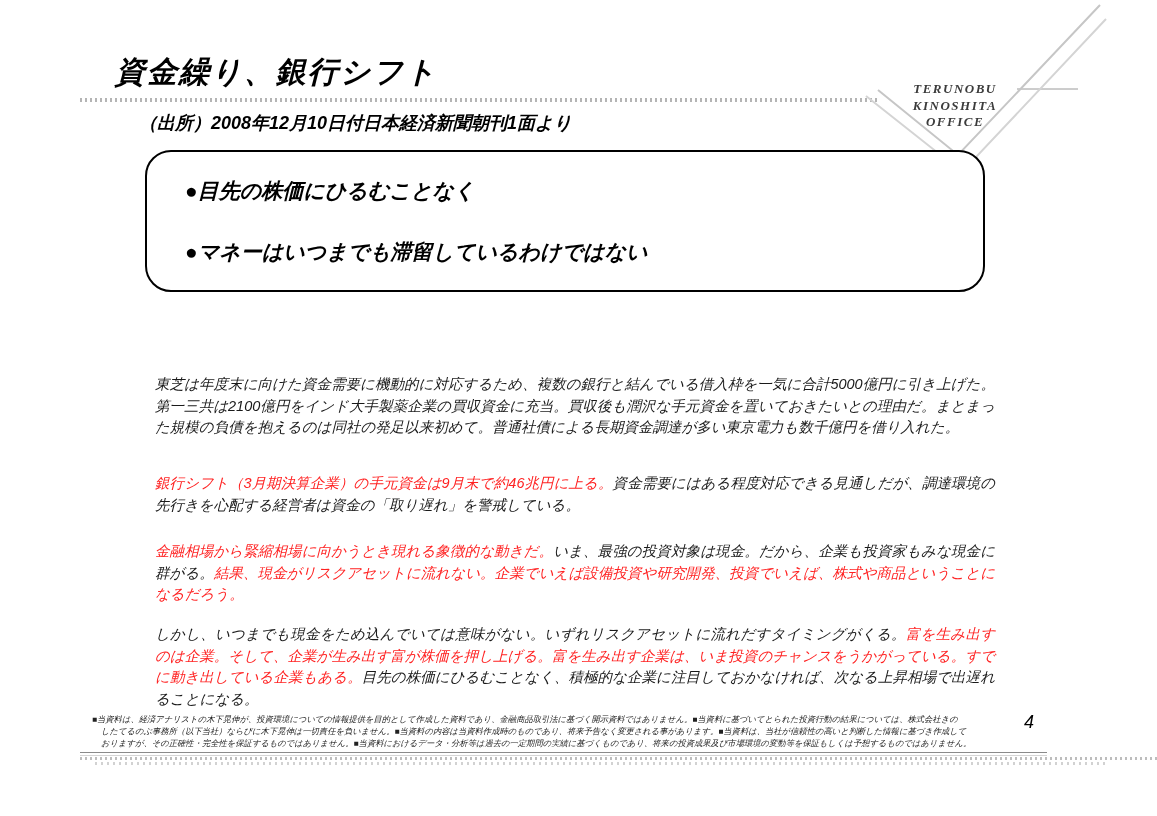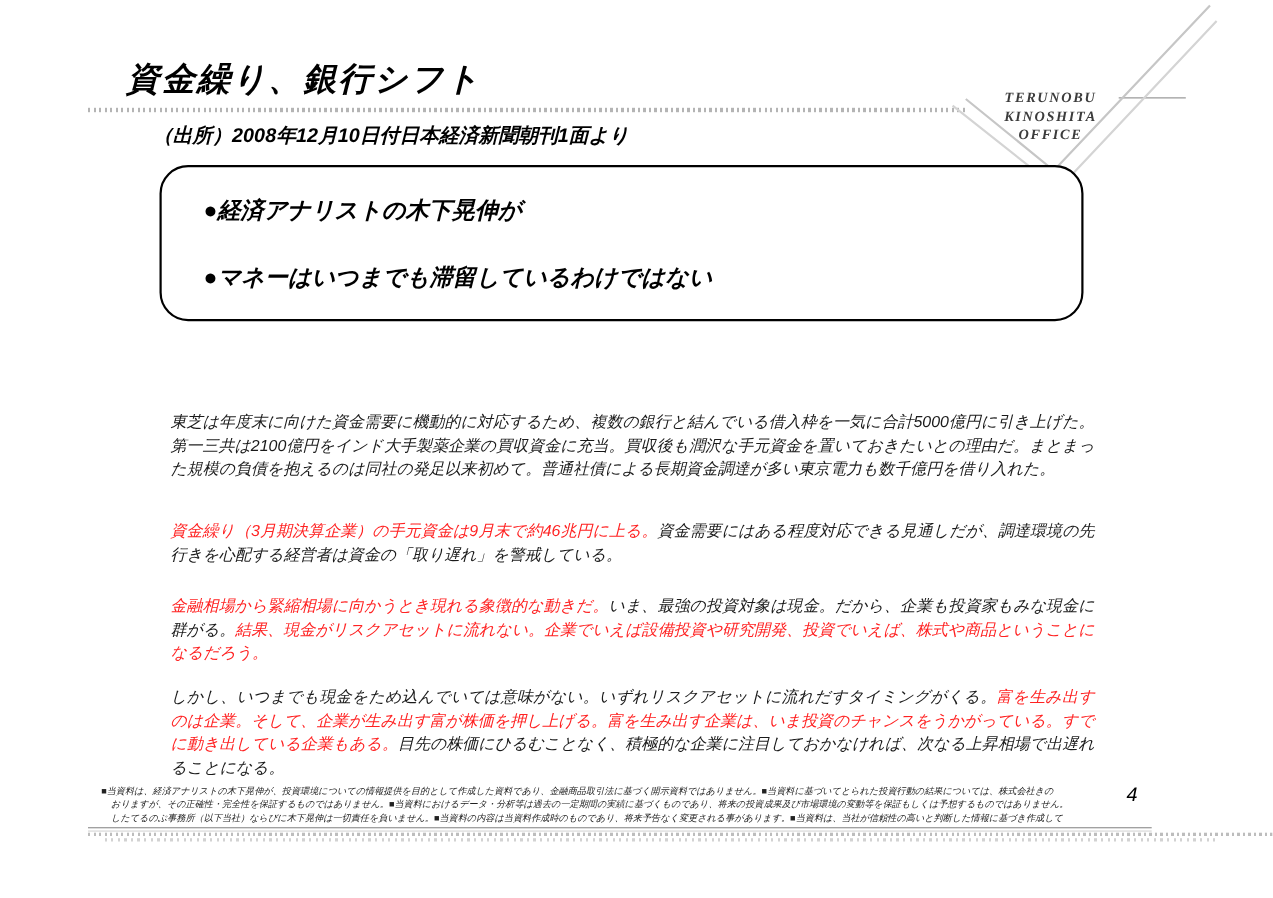--- a/index.html
+++ b/index.html
@@ -87,37 +87,37 @@
   <svg class="logo" viewBox="0 0 307 190">
     <line x1="167" y1="89" x2="228" y2="89" stroke="#9a9a9a" stroke-width="1"></line>
     <polyline points="28,90 108,155 250,5" fill="none" stroke="#c6c6c6" stroke-width="2"></polyline>
     <polyline points="16,96 112,172 256,19" fill="none" stroke="#d4d4d4" stroke-width="2"></polyline>
     <text x="105" y="93" text-anchor="middle">TERUNOBU</text>
     <text x="105" y="110" text-anchor="middle">KINOSHITA</text>
     <text x="105" y="126" text-anchor="middle">OFFICE</text>
   </svg>
 
   <div class="hbox">
-    <div class="hbox-item">●経済アナリストの木下晃伸が</div>
+    <div class="hbox-item">●目先の株価にひるむことなく</div>
     <div class="hbox-item">●マネーはいつまでも滞留しているわけではない</div>
   </div>
 
 
   <div class="para p2"><span class="seg-black">東芝は年度末に向けた資金需要に機動的に対応するため、複数の銀行と結んでいる借入枠を一気に合計5000億円に引き上げた。第一三共は2100億円をインド大手製薬企業の買収資金に充当。買収後も潤沢な手元資金を置いておきたいとの理由だ。まとまった規模の負債を抱えるのは同社の発足以来初めて。普通社債による長期資金調達が多い東京電力も数千億円を借り入れた。</span></div>
 
-  <div class="para p3"><span class="seg-red">資金繰り（3月期決算企業）の手元資金は9月末で約46兆円に上る。</span><span class="seg-black">資金需要にはある程度対応できる見通しだが、調達環境の先行きを心配する経営者は資金の「取り遅れ」を警戒している。</span></div>
+  <div class="para p3"><span class="seg-red">銀行シフト（3月期決算企業）の手元資金は9月末で約46兆円に上る。</span><span class="seg-black">資金需要にはある程度対応できる見通しだが、調達環境の先行きを心配する経営者は資金の「取り遅れ」を警戒している。</span></div>
 
   <div class="para p5"><span class="seg-black">しかし、いつまでも現金をため込んでいては意味がない。いずれリスクアセットに流れだすタイミングがくる。</span><span class="seg-red">富を生み出すのは企業。そして、企業が生み出す富が株価を押し上げる。富を生み出す企業は、いま投資のチャンスをうかがっている。すでに動き出している企業もある。</span><span class="seg-black">目先の株価にひるむことなく、積極的な企業に注目しておかなければ、次なる上昇相場で出遅れることになる。</span></div>
 
   <div class="para p4"><span class="seg-red">金融相場から緊縮相場に向かうとき現れる象徴的な動きだ。</span><span class="seg-black">いま、最強の投資対象は現金。だから、企業も投資家もみな現金に群がる。</span><span class="seg-red">結果、現金がリスクアセットに流れない。企業でいえば設備投資や研究開発、投資でいえば、株式や商品ということになるだろう。</span></div>
 
   <div class="footer">
     <div class="fline">■当資料は、経済アナリストの木下晃伸が、投資環境についての情報提供を目的として作成した資料であり、金融商品取引法に基づく開示資料ではありません。■当資料に基づいてとられた投資行動の結果については、株式会社きの</div>
+    <div class="fline cont">したてるのぶ事務所（以下当社）ならびに木下晃伸は一切責任を負いません。■当資料の内容は当資料作成時のものであり、将来予告なく変更される事があります。■当資料は、当社が信頼性の高いと判断した情報に基づき作成して</div>
     <div class="fline cont">おりますが、その正確性・完全性を保証するものではありません。■当資料におけるデータ・分析等は過去の一定期間の実績に基づくものであり、将来の投資成果及び市場環境の変動等を保証もしくは予想するものではありません。</div>
-    <div class="fline cont">したてるのぶ事務所（以下当社）ならびに木下晃伸は一切責任を負いません。■当資料の内容は当資料作成時のものであり、将来予告なく変更される事があります。■当資料は、当社が信頼性の高いと判断した情報に基づき作成して</div>
   </div>
 
   <div class="page-number">4</div>
 
   <div class="rule-solid"></div>
   <div class="rule-dot1"></div>
   <div class="rule-dot2"></div>
 
 </div>
 

